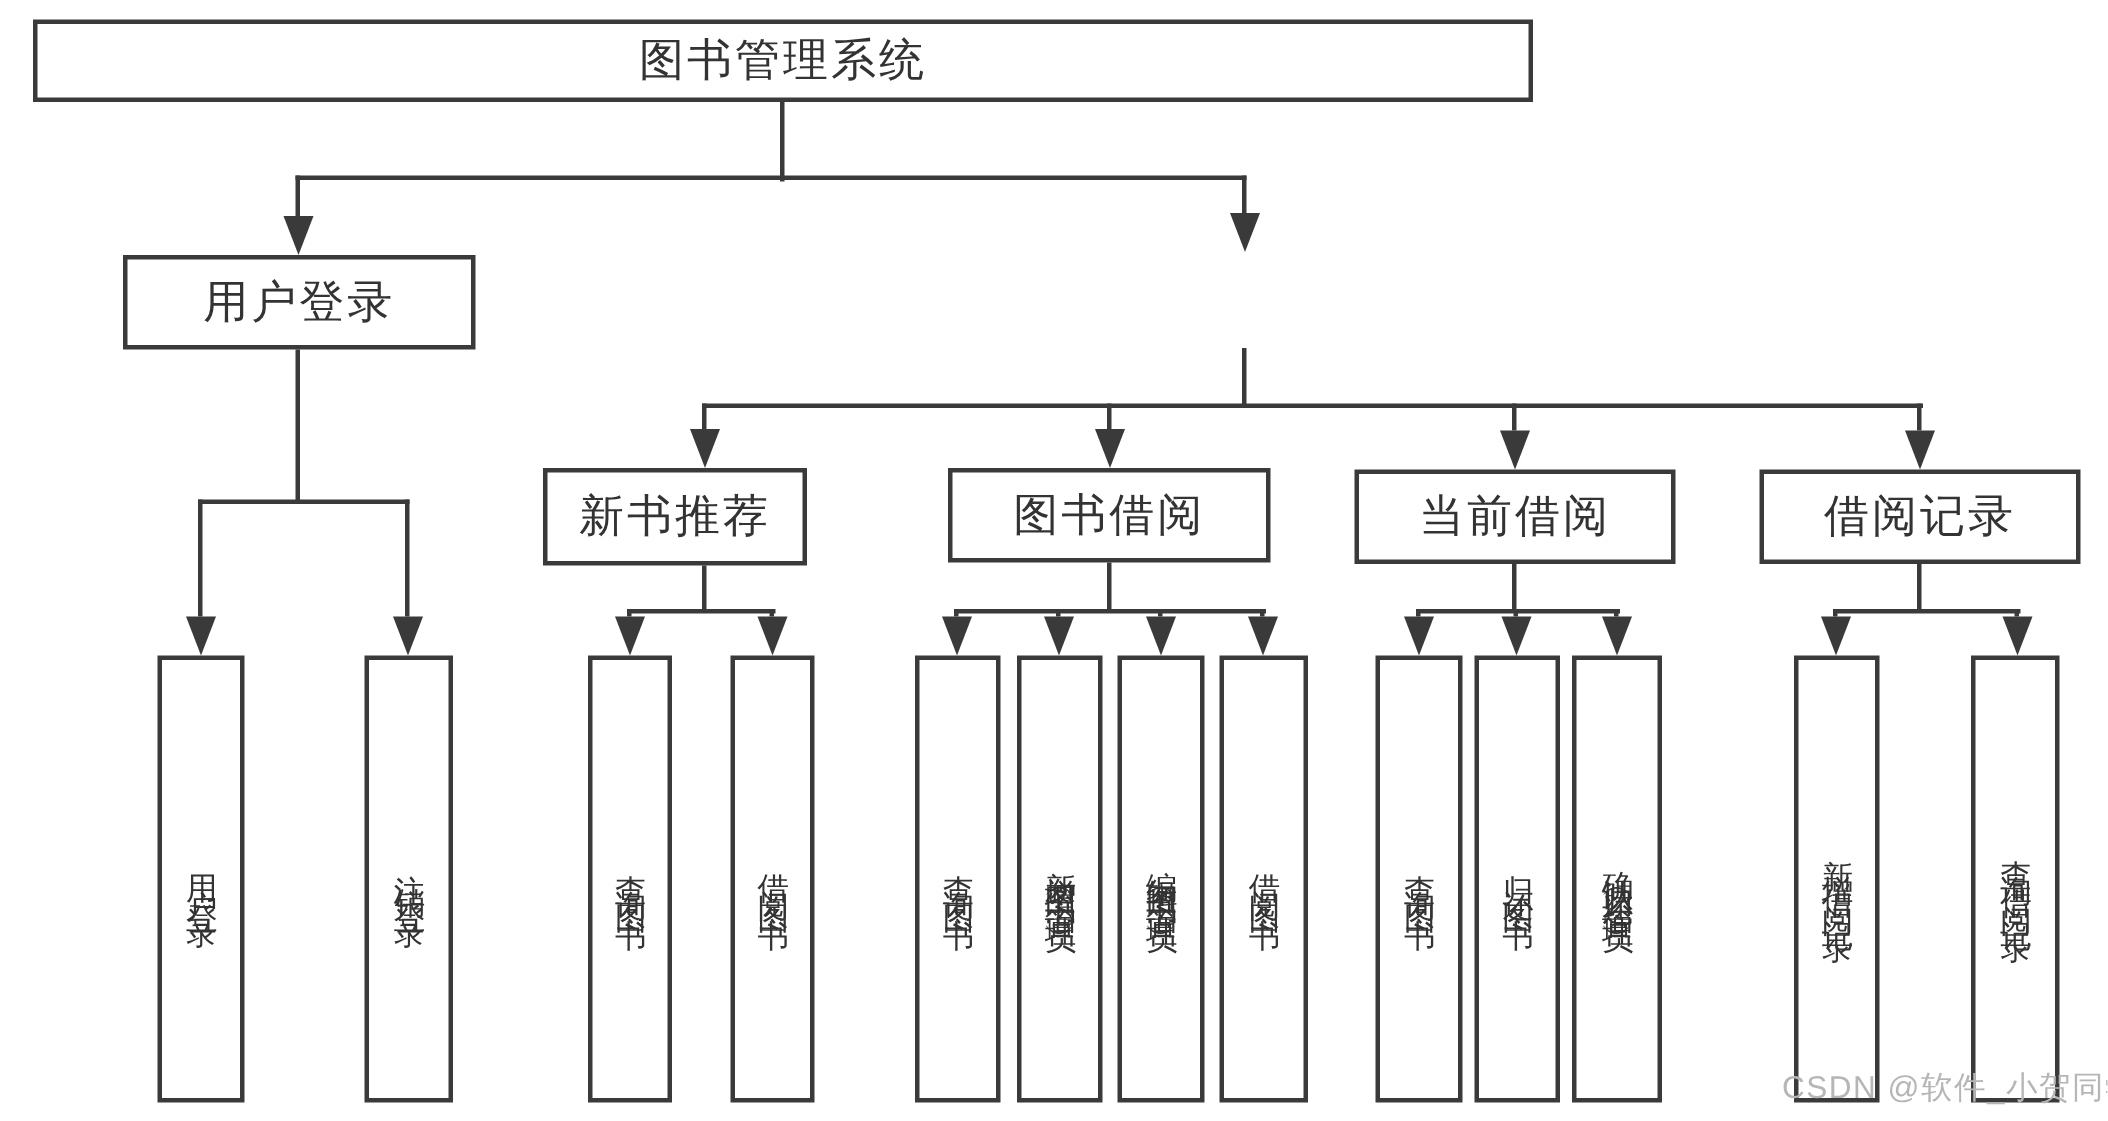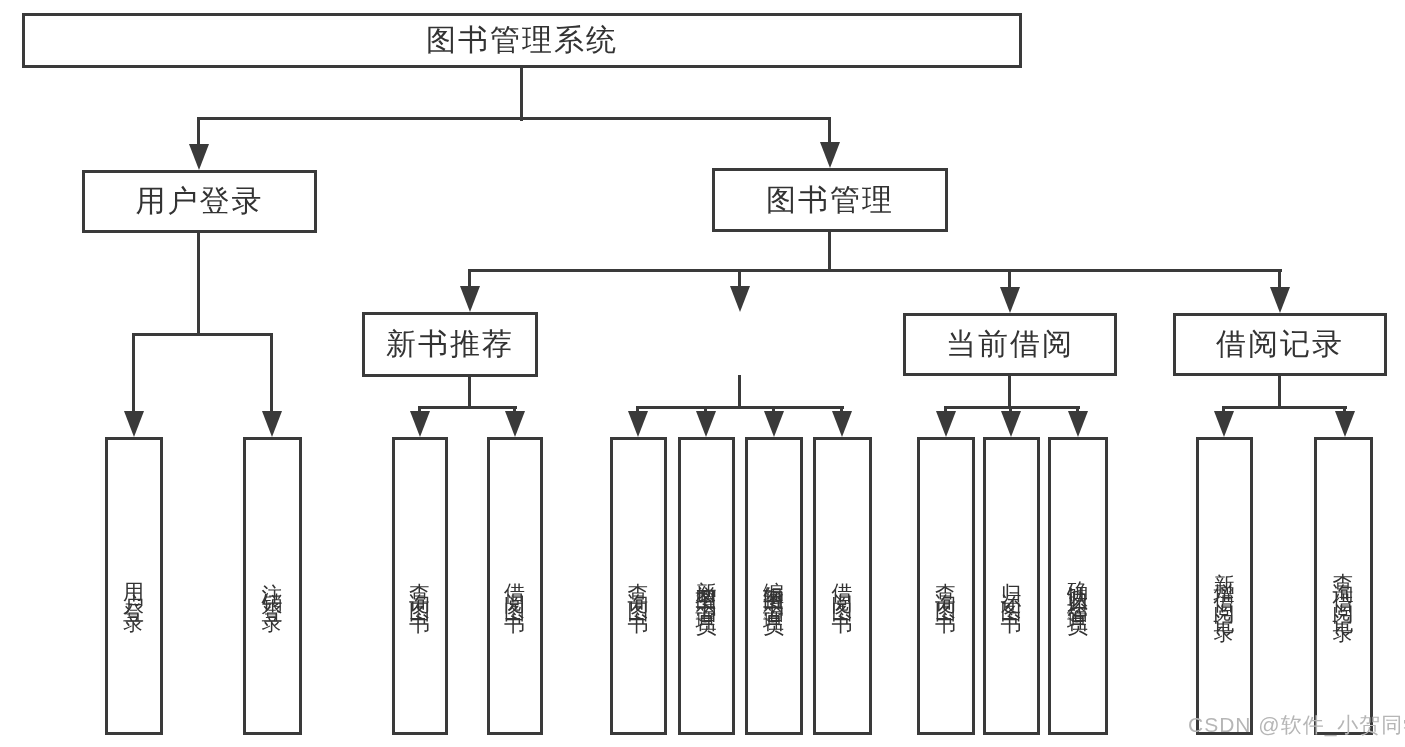--- a/index.html
+++ b/index.html
@@ -70,28 +70,28 @@
 <div class="canvas">
 
   <div class="box hnode" style="left:22px;top:13px;width:1000px;height:55px">
     <span>图书管理系统</span>
   </div>
 
   <div class="box hnode" style="left:82px;top:170px;width:235px;height:63px">
     <span>用户登录</span>
   </div>
 
-  <div class="box hnode" style="left:712px;top:168px;width:236px;height:64px">
-    <span>图书管理</span>
-  </div>
 
   <div class="box hnode" style="left:362px;top:312px;width:176px;height:65px">
     <span>新书推荐</span>
   </div>
 
+  <div class="box hnode" style="left:632px;top:312px;width:215px;height:63px">
+    <span>图书借阅</span>
+  </div>
 
   <div class="box hnode" style="left:1173px;top:313px;width:214px;height:63px">
     <span>借阅记录</span>
   </div>
 
   <div class="box hnode" style="left:903px;top:313px;width:214px;height:63px">
     <span>当前借阅</span>
   </div>
 
   <div class="box leaf" style="left:105px;top:437px;width:58px;height:298px">

